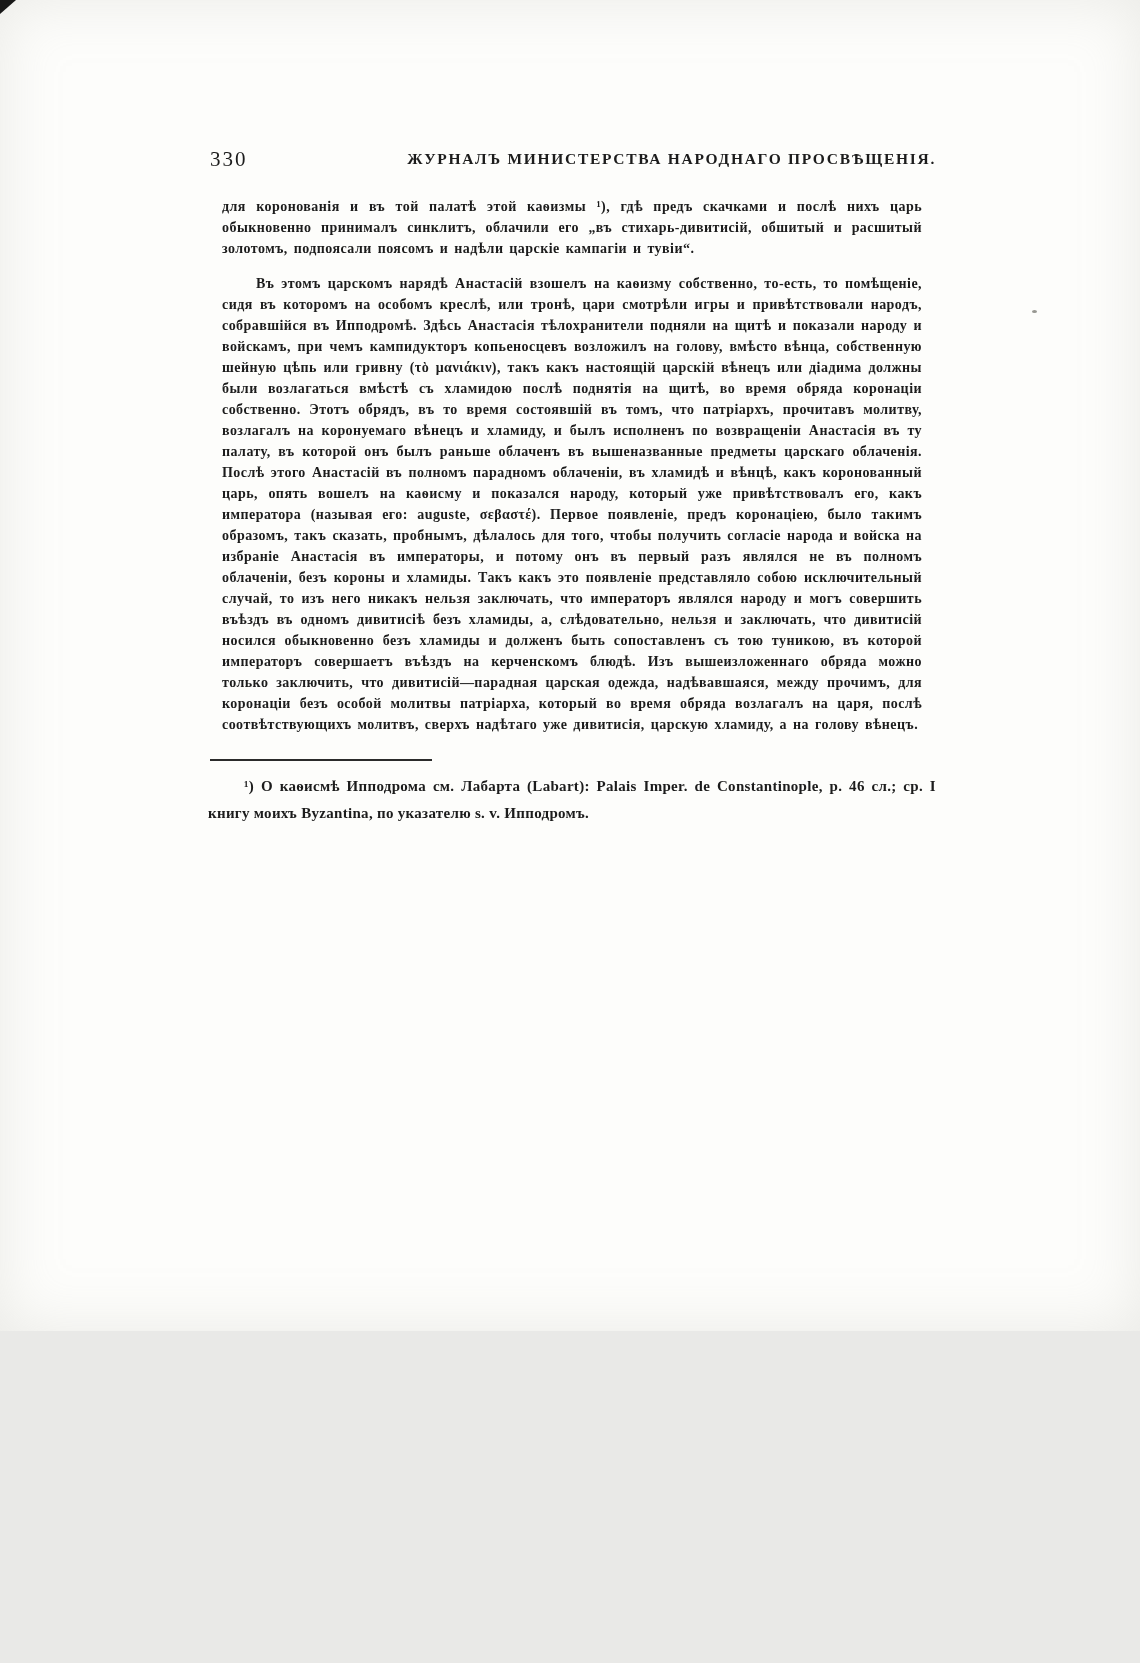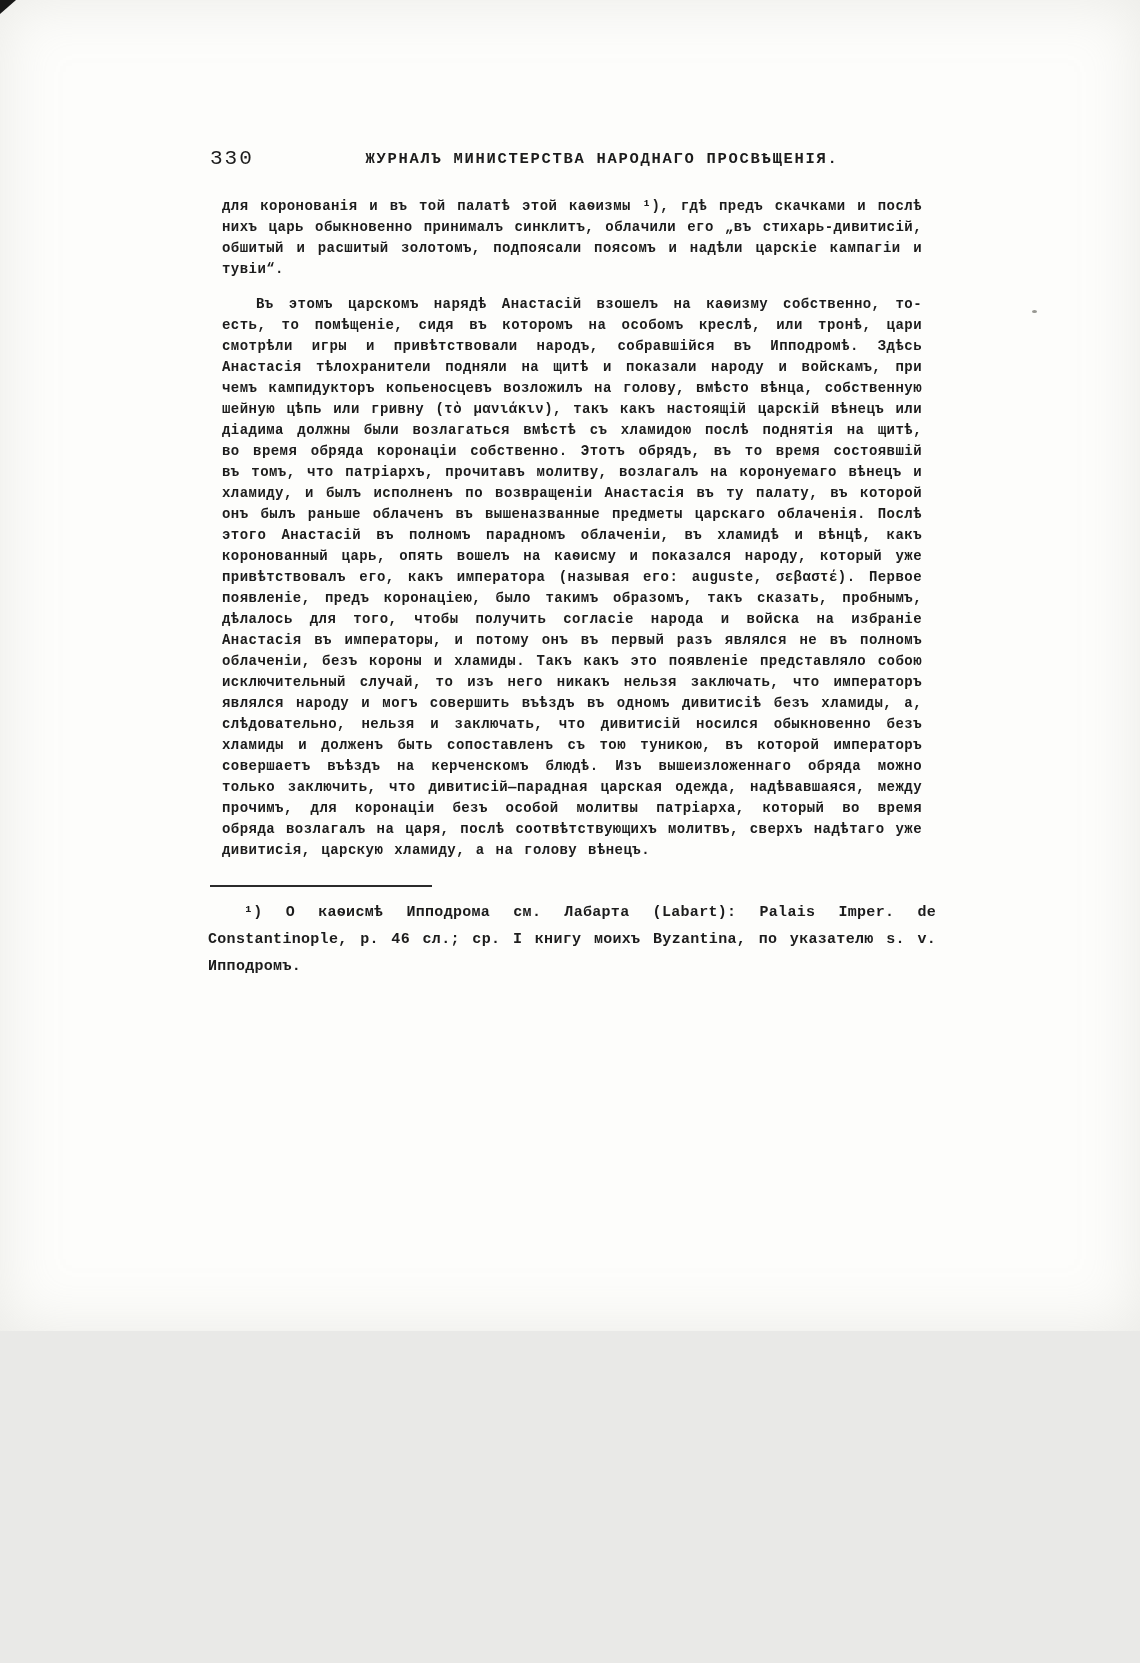--- a/index.html
+++ b/index.html
@@ -6,21 +6,21 @@
     margin: 0;
     padding: 0;
     background: #e9e9e7;
   }
   .scan-page {
     position: relative;
     width: 1140px;
     height: 1331px;
     background: #fdfdfb;
     overflow: hidden;
-    font-family: Liberation Mono, monospace;
+    font-family: Liberation Serif, serif;
     color: #1c1c1c;
     box-shadow: inset 0 0 60px rgba(180,180,170,0.25);
   }
   .content {
     position: absolute;
     left: 208px;
     top: 146px;
     width: 728px;
   }
   .running-head {
@@ -31,21 +31,21 @@
   .page-num {
     position: absolute;
     left: 2px;
     top: 1px;
     font-size: 21px;
     letter-spacing: 2px;
     font-weight: normal;
   }
   .journal-title {
     display: block;
-    text-align: center;
+    text-align: right;
     padding-left: 60px;
     font-size: 15.5px;
     font-weight: bold;
     letter-spacing: 1.7px;
     white-space: nowrap;
     padding-top: 4px;
   }
   .body-text p {
     margin: 14px;
     text-align: justify;

